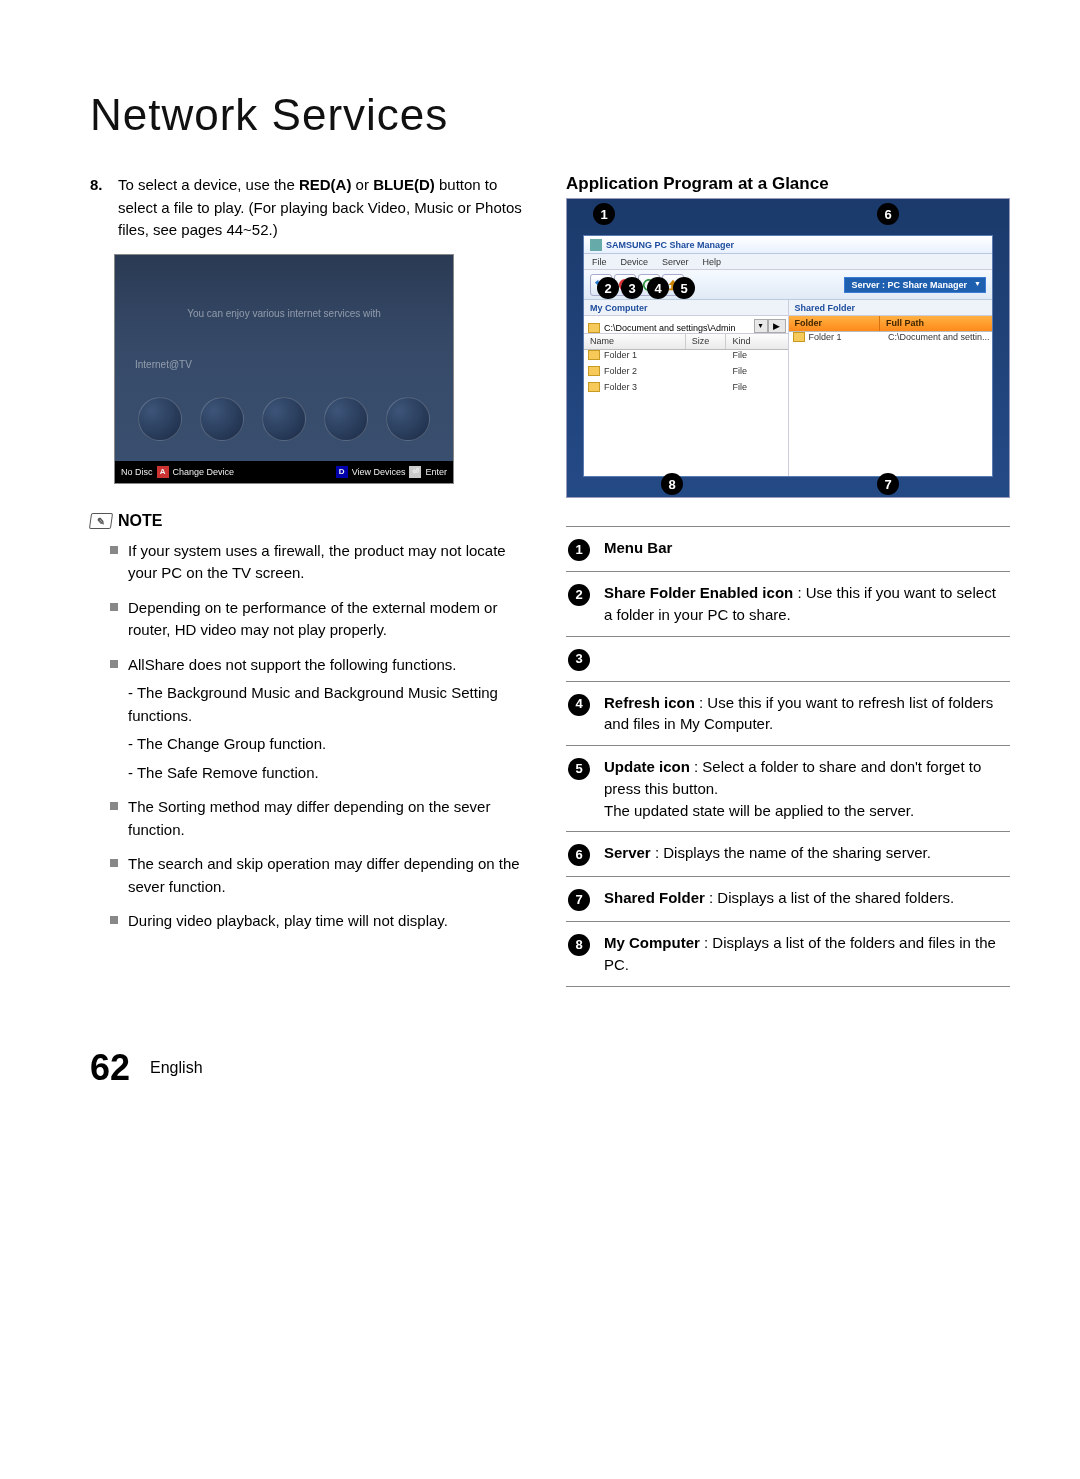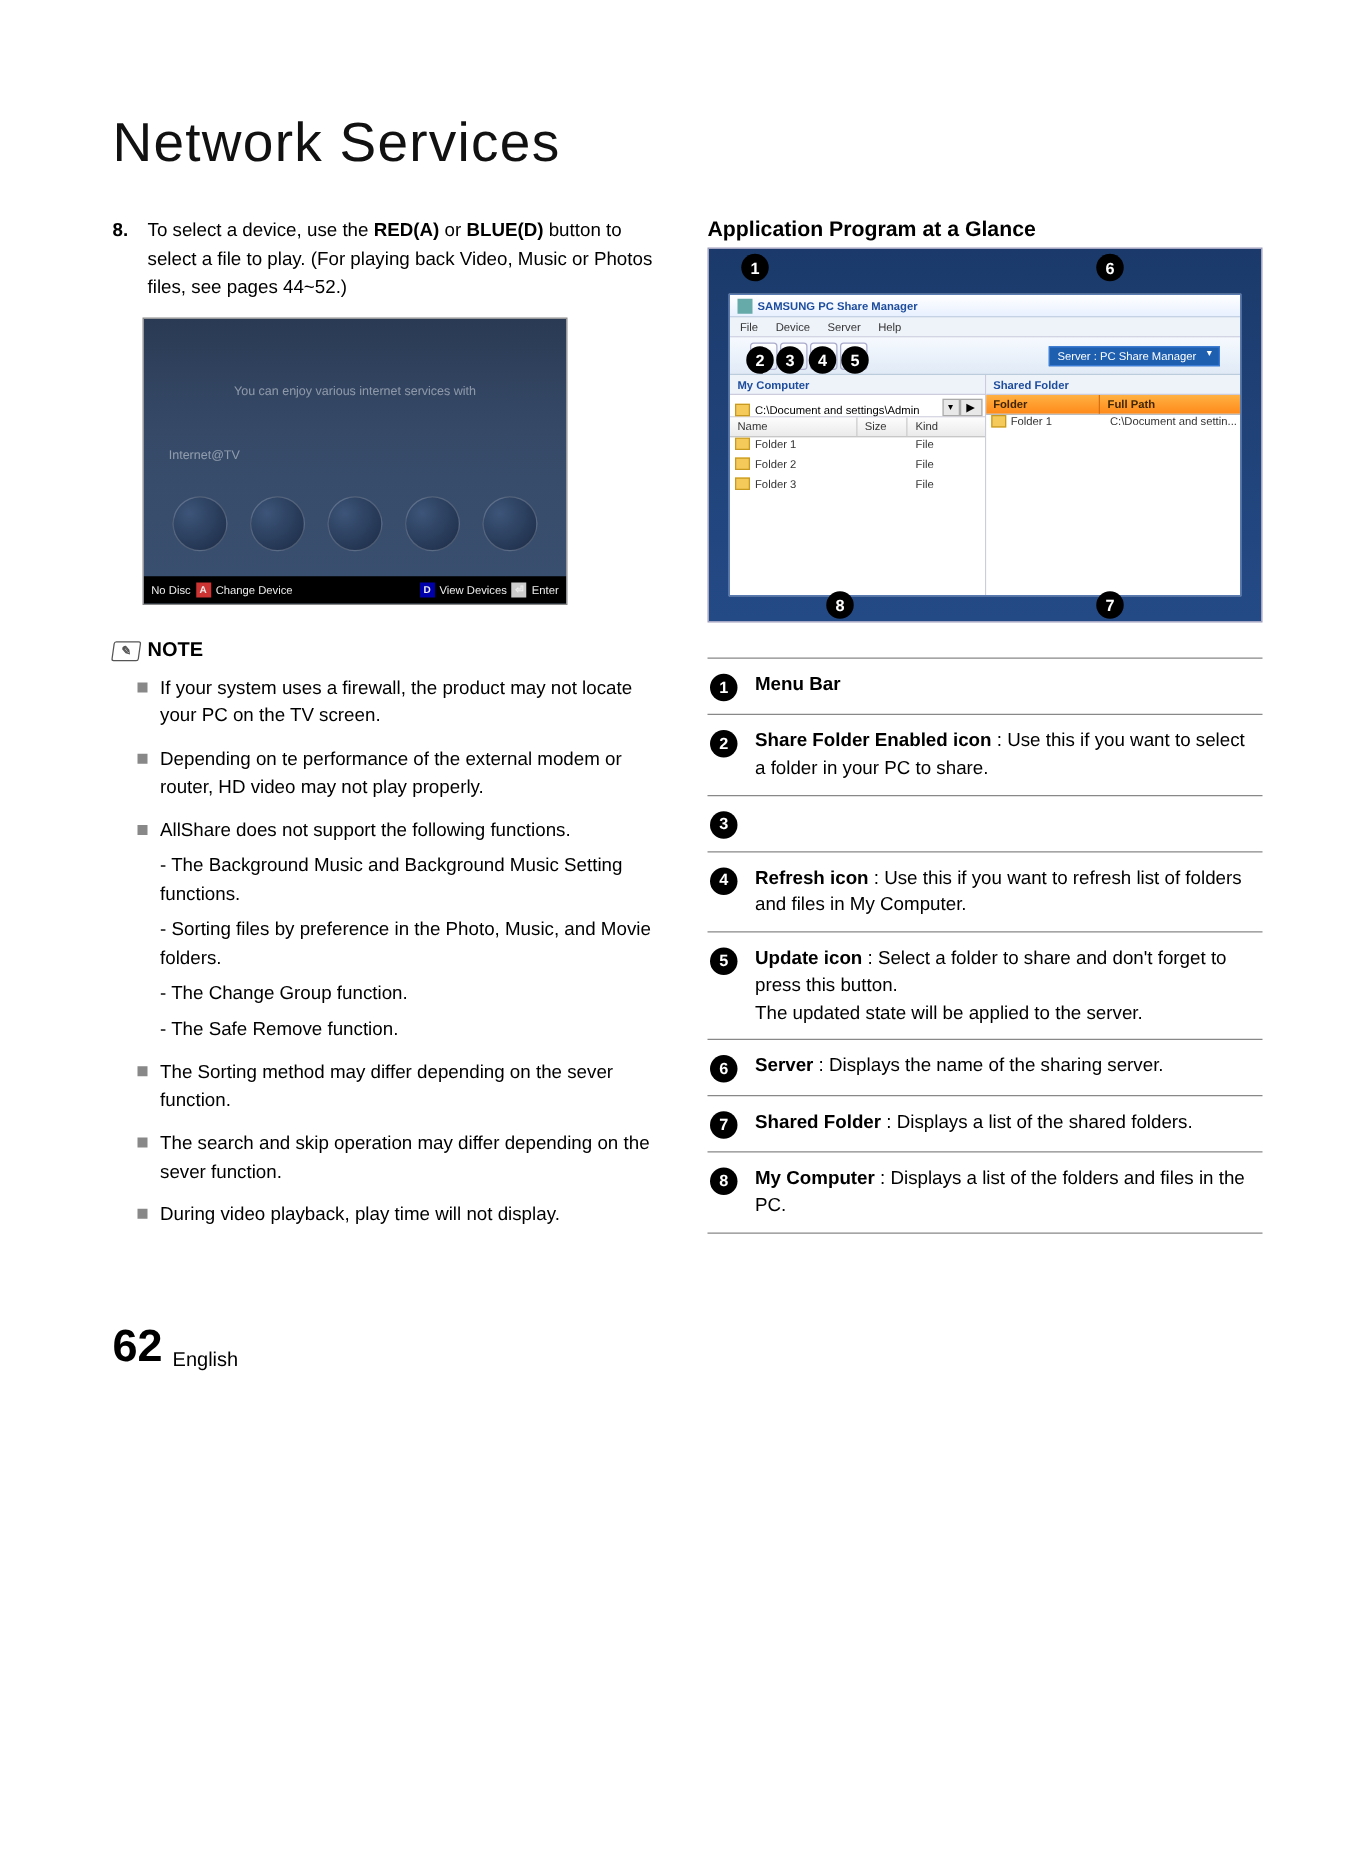--- a/index.html
+++ b/index.html
@@ -201,21 +201,21 @@
     .win-menu {
       height: 16px;
       background:#eef3fa;
       border-bottom:1px solid #ccd;
       display:flex;gap:14px;padding-left:8px;align-items:center;
     }
     .win-menu span{font-size:9px;color:#333;}
     .win-toolbar{
       height:30px;background:linear-gradient(#f6faff,#e0eaf6);
       border-bottom:1px solid #bcd;
-      display:flex;align-items:center;justify-content:space-between;padding:0 16px;
+      display:flex;align-items:center;justify-content:space-between;padding:0 6px;font-weight:bold;
     }
     .tb-left{display:flex;gap:2px;align-items:center}
     .tb-btn{width:22px;height:22px;background:linear-gradient(#fff,#dde8f5);border:1px solid #aac;border-radius:3px;display:flex;align-items:center;justify-content:center}
     .tb-svg{width:14px;height:14px}
     .server-drop{font-size:9px;background:#1e5fb0;color:#fff;border:1px solid #3a7bd5;padding:2px 18px 2px 6px;position:relative}
     .server-drop::after{content:"▼";position:absolute;right:4px;top:2px;font-size:7px}
     .win-body{display:flex;height:calc(100% - 64px)}
     .pane{flex:1;display:flex;flex-direction:column;border-right:1px solid #ccd}
     .pane:last-child{border-right:0}
     .pane-head{height:16px;background:#eef3fa;font-size:9px;font-weight:bold;color:#1d4c9c;display:flex;align-items:center;padding-left:6px;border-bottom:1px solid #ccd}
@@ -270,22 +270,22 @@
       font-size: 13px;
       font-weight: bold;
       display: flex;
       align-items: center;
       justify-content: center;
       margin-top: 2px;
     }
     .footer {
       margin-top: 60px;
       display: flex;
-      align-items: flex-end;
-      gap: 8px;
+      align-items: center;
+      gap: 20px;
     }
     .footer .pn {
       font-size: 36px;
       font-weight: bold;
     }
     .footer .lang {
       font-size: 16px;
     }
   </style>
 </head>
@@ -331,21 +331,20 @@
       <span class="note-icon">✎</span>
       <span>NOTE</span>
     </div>
     <ul class="bullets">
       <li>If your system uses a firewall, the product may not locate your PC on the TV screen.</li>
       <li>Depending on te performance of the external modem or router, HD video may not play properly.</li>
       <li>
         <span>AllShare does not support the following functions.</span>
         <ul class="sub">
           <li>The Background Music and Background Music Setting functions.</li>
-          <li>Sorting files by preference in the Photo, Music, and Movie folders.</li>
           <li>The Change Group function.</li>
           <li>The Safe Remove function.</li>
         </ul>
       </li>
       <li>The Sorting method may differ depending on the sever function.</li>
       <li>The search and skip operation may differ depending on the sever function.</li>
       <li>During video playback, play time will not display.</li>
     </ul>
   </div>
 

